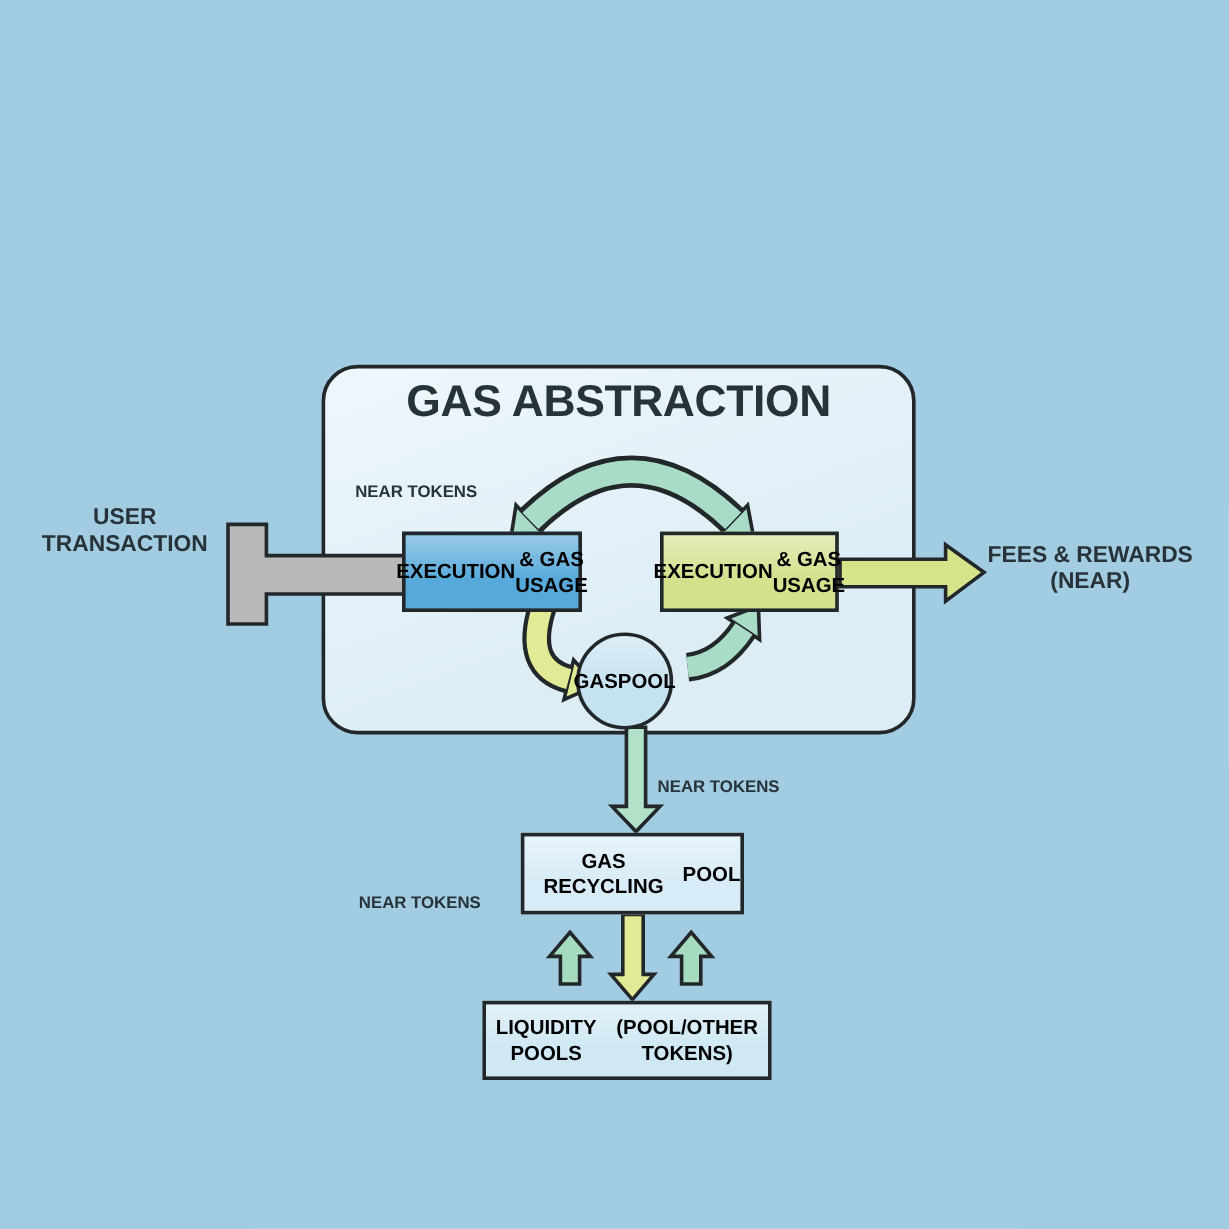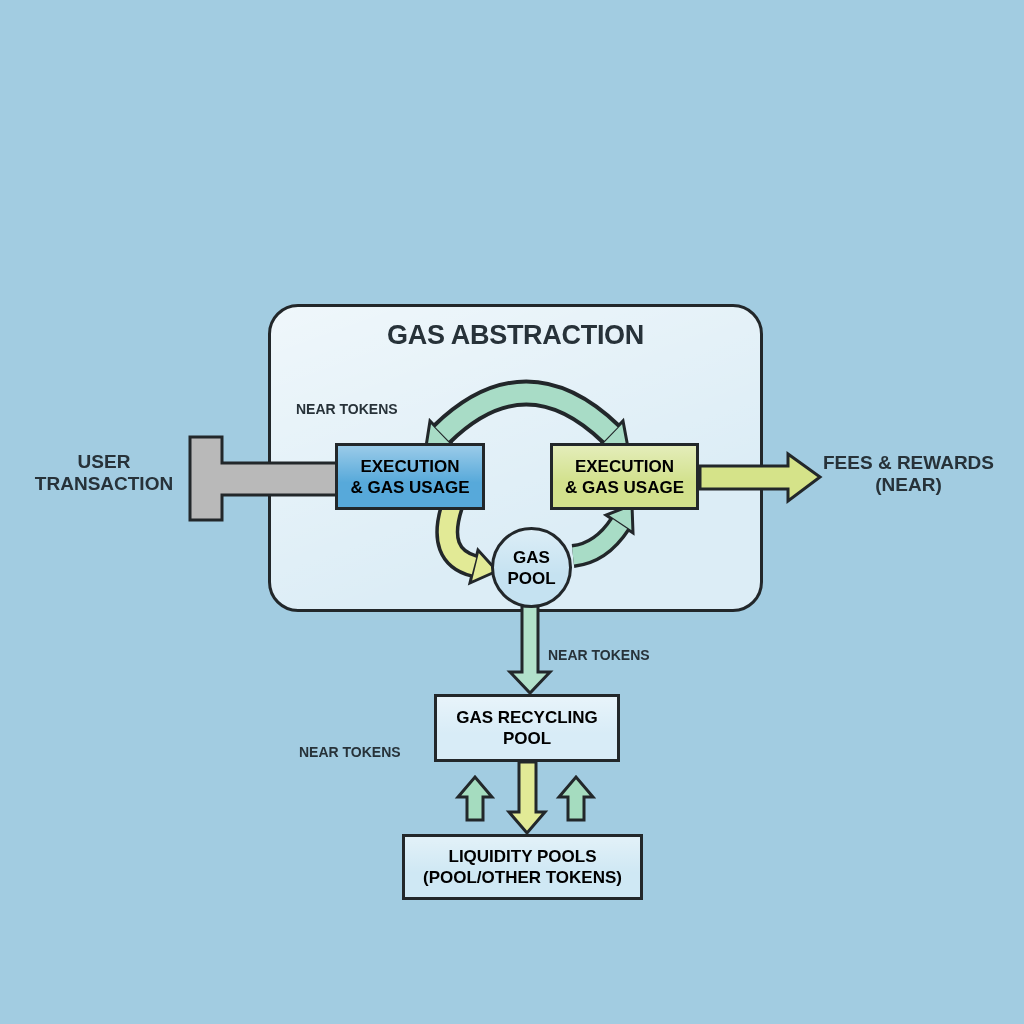--- a/index.html
+++ b/index.html
@@ -13,39 +13,39 @@
   #arrows{position:absolute;left:0;top:0;z-index:2;}
   .node,.label,#container-box,#diagram-title{position:absolute;box-sizing:border-box;}
   #container-box{
     left:268px;top:304px;width:495px;height:308px;
     border:3px solid #22272a;border-radius:30px;
     background-image:linear-gradient(160deg,rgba(255,255,255,.55),rgba(255,255,255,0) 70%);
     z-index:1;
   }
   #diagram-title{
     left:268px;top:317px;width:495px;
-    text-align:center;font-size:27px;line-height:36px;
+    text-align:center;font-size:37px;line-height:36px;
     letter-spacing:-.3px;z-index:3;color:#26292c;
   }
   .node{
     z-index:3;
     border:3px solid #22272a;
-    display:flex;flex-direction:column;align-items:center;justify-content:center;
+    display:flex;flex-direction:row;align-items:center;justify-content:center;
     text-align:center;font-size:17px;line-height:21px;
     background-image:linear-gradient(180deg,rgba(255,255,255,.40),rgba(255,255,255,0) 60%);
   }
   #node-execution-left{left:335px;top:443px;width:150px;height:67px;}
   #node-execution-right{left:550px;top:443px;width:149px;height:67px;}
-  #node-gas-pool{left:491px;top:527px;width:81px;height:81px;border-radius:50%;}
+  #node-gas-pool{left:480px;top:527px;width:81px;height:81px;border-radius:50%;}
   #node-gas-recycling{left:434px;top:694px;width:186px;height:68px;}
   #node-liquidity{left:402px;top:834px;width:241px;height:66px;}
   .label{z-index:3;font-size:14px;line-height:21px;white-space:nowrap;}
   .label.center{text-align:center;white-space:normal;}
   #label-near-tokens-top{left:296px;top:399px;}
-  #label-user-transaction{left:14px;top:451px;width:180px;font-size:19px;line-height:22px;}
+  #label-user-transaction{left:14px;top:421px;width:180px;font-size:19px;line-height:22px;}
   #label-fees-rewards{left:818px;top:452px;width:181px;font-size:19px;line-height:22px;}
   #label-near-tokens-mid{left:548px;top:645px;}
   #label-near-tokens-bottom{left:299px;top:742px;}
   .l{display:block;}
 </style>
 </head>
 <body>
 
 <div id="canvas" style="background-color: rgb(162, 204, 225);">
 

